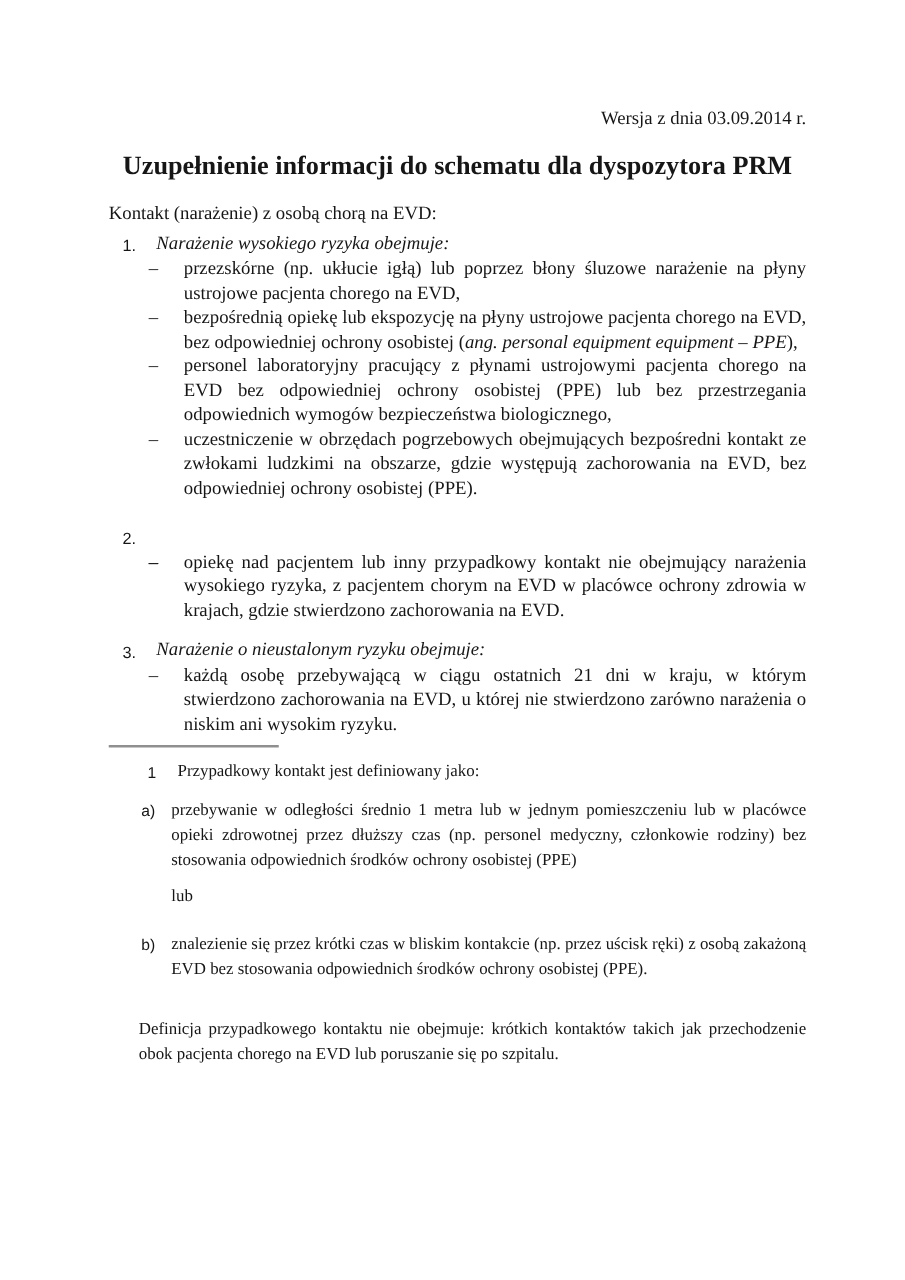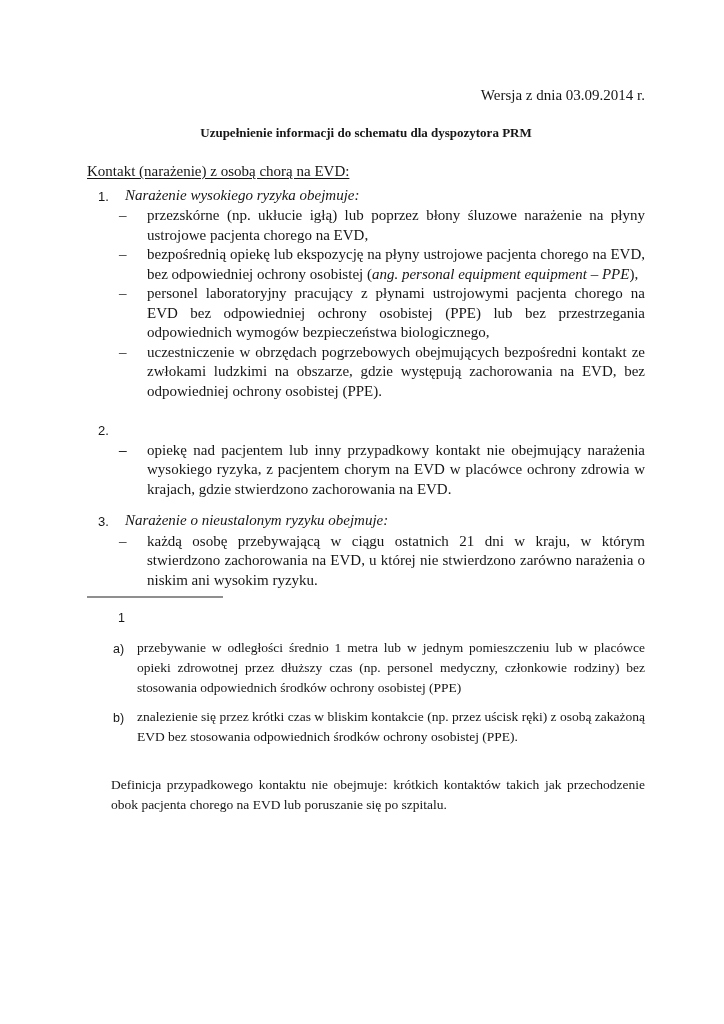--- a/index.html
+++ b/index.html
@@ -13,25 +13,24 @@
     font-size: 15px;
     line-height: 19.5px;
     box-sizing: border-box;
     padding: 86px 79px 0 87px;
     overflow: hidden;
   }
   .date-line { text-align: right; margin: 0 0 17px 0; }
   .doc-title {
     text-align: center;
     font-weight: 700;
-    font-size: 13px;
+    font-size: 21px;
     margin: 0 0 20px 0;
   }
   .contact-heading {
-    text-decoration: underline;
     text-underline-offset: 2px;
     margin: 0 0 4px 0;
   }
   .section { margin: 0; }
   .section.s1 { margin-bottom: 19px; }
   .section.s2 { margin-bottom: 12px; }
   .sec-head { display: flex; padding-left: 11px; font-style: italic; }
   .sec-num {
     flex: none;
     width: 27px;
@@ -129,27 +128,29 @@
       <span class="dash">–</span>
       <span>każdą osobę przebywającą w ciągu ostatnich 21 dni w kraju, w którym stwierdzono zachorowania na EVD, u której nie stwierdzono zarówno narażenia o niskim ani wysokim ryzyku.</span>
     </div>
   </div>
 
   <div class="fn-sep"></div>
 
   <div class="footnote">
     <div class="fn-intro">
       <span class="fn-marker">1</span>
+      <span>Przypadkowy kontakt jest definiowany jako:</span>
     </div>
 
     <div class="fn-item a">
       <span class="fn-label">a)</span>
       <span>przebywanie w odległości średnio 1 metra lub w jednym pomieszczeniu lub w placówce opieki zdrowotnej przez dłuższy czas (np. personel medyczny, członkowie rodziny) bez stosowania odpowiednich środków ochrony osobistej (PPE)</span>
     </div>
 
+    <div class="fn-connector">lub</div>
 
     <div class="fn-item b">
       <span class="fn-label">b)</span>
       <span>znalezienie się przez krótki czas w bliskim kontakcie (np. przez uścisk ręki) z osobą zakażoną EVD bez stosowania odpowiednich środków ochrony osobistej (PPE).</span>
     </div>
 
     <div class="fn-def">Definicja przypadkowego kontaktu nie obejmuje: krótkich kontaktów takich jak przechodzenie obok pacjenta chorego na EVD lub poruszanie się po szpitalu.</div>
   </div>
 
 </div>

